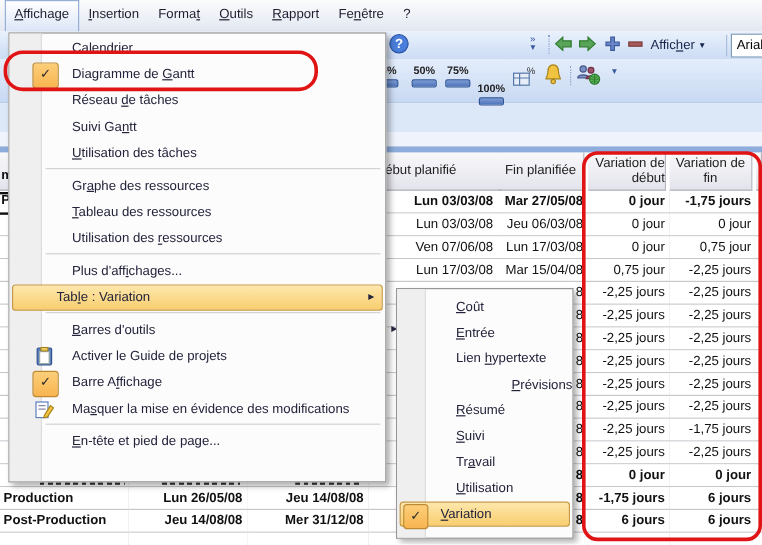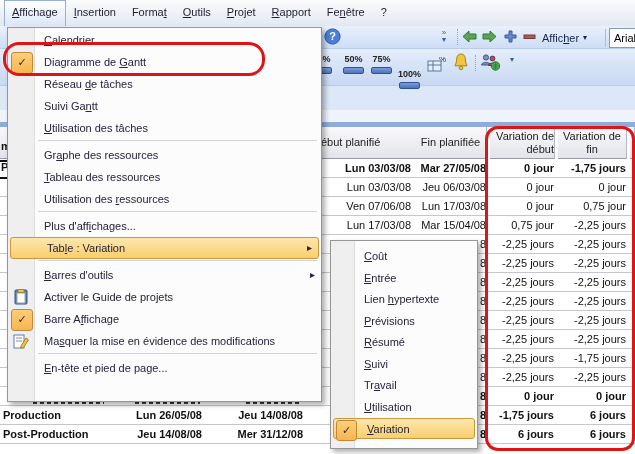--- a/index.html
+++ b/index.html
@@ -67,21 +67,21 @@
 
   
   .panel{position:absolute;background:#FCFCFC;border:1px solid #969696;
          box-shadow:3px 3px 5px rgba(0,0,0,.32);z-index:10;}
   #menu-panel{left:7px;top:27px;width:313px;height:373px;}
   #menu-panel .gutter{position:absolute;left:0;top:0;bottom:0;width:26px;background:#EFEFEF;
                       border-right:1px solid #DCDCDC;}
   #submenu-panel{left:330px;top:240px;width:146px;height:207px;z-index:11;}
   #submenu-panel .gutter{position:absolute;left:0;top:0;bottom:0;width:23px;background:#EFEFEF;
                          border-right:1px solid #DCDCDC;}
-  .menu-item{position:absolute;left:0;width:100%;height:22px;line-height:22px;color:#23233B;
+  .menu-item{position:absolute;left:16px;width:100%;height:22px;line-height:22px;color:#23233B;
              cursor:default;box-sizing:border-box;}
   .menu-item .lbl{position:absolute;left:36px;right:16px;white-space:nowrap;overflow:hidden;}
   #submenu-panel .menu-item .lbl{left:33px;}
   .menu-item .arrow{position:absolute;right:6px;font-size:10px;}
   .menu-item.hl{left:2px;width:calc(100% - 4px);border:1px solid #C89840;border-radius:3px;
                 background:linear-gradient(#FDE7AC,#F9CE6E);line-height:20px;}
   .menu-sep{position:absolute;left:30px;right:4px;height:0;border-top:1px solid #D2D2D2;}
   .check-sq{position:absolute;left:3px;top:1px;width:20px;height:20px;border:1px solid #C08A34;
             border-radius:3px;background:linear-gradient(#FDCE79,#F8B551);text-align:center;
             line-height:19px;font-weight:700;color:#2b2b2b;}
@@ -353,21 +353,20 @@
       </svg>
     </div>
     <div class="tb-ovf" style="left:505px;top:30px;"><span>▾</span></div>
   </div>
 
   <div id="menubar">
       <div class="mb-item active"><u>A</u>ffichage</div>
       <div class="mb-item"><u>I</u>nsertion</div>
       <div class="mb-item">Forma<u>t</u></div>
       <div class="mb-item"><u>O</u>utils</div>
-      <div class="mb-item"><u>P</u>rojet</div>
       <div class="mb-item"><u>R</u>apport</div>
       <div class="mb-item">Fe<u>n</u>être</div>
       <div class="mb-item">?</div>
     </div>
 
   <div id="menu-panel" class="panel">
     <div class="gutter"></div>
   <div class="menu-item" style="top: 1px; height: 22px;">
         <div class="lbl"><u>C</u>alendrier</div>
       </div>
@@ -438,21 +437,21 @@
     <div class="gutter"></div>
   <div class="menu-item" style="top: 4px; height: 21px;">
         <div class="lbl"><u>C</u>oût</div>
       </div>
       <div class="menu-item" style="top: 26px; height: 21px;">
         <div class="lbl"><u>E</u>ntrée</div>
       </div>
       <div class="menu-item" style="top: 47px; height: 21px;">
         <div class="lbl">Lien <u>h</u>ypertexte</div>
       </div>
-      <div class="menu-item" style="top: 69px; height: 21px;">
+      <div class="menu-item" style="top: 69px; height: 21px; text-align: right;">
         <div class="lbl"><u>P</u>révisions</div>
       </div>
       <div class="menu-item" style="top: 90px; height: 21px;">
         <div class="lbl"><u>R</u>ésumé</div>
       </div>
       <div class="menu-item" style="top: 112px; height: 21px;">
         <div class="lbl"><u>S</u>uivi</div>
       </div>
       <div class="menu-item" style="top: 133px; height: 21px;">
         <div class="lbl">Tr<u>a</u>vail</div>

